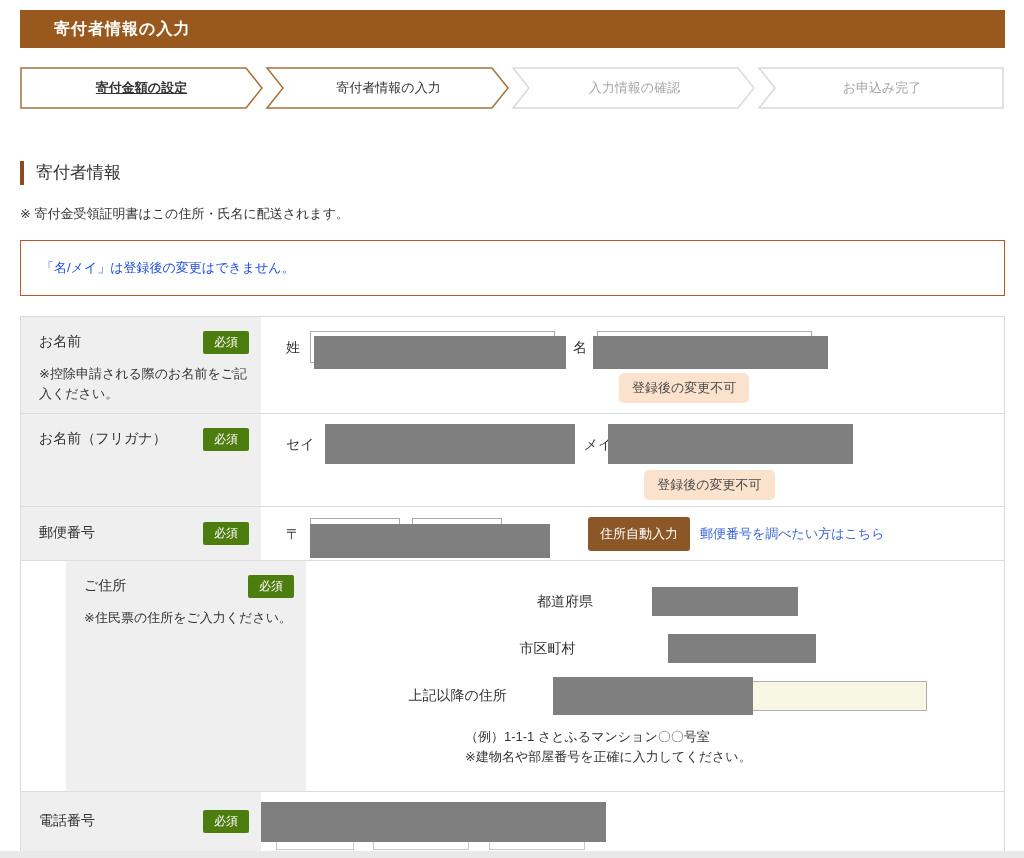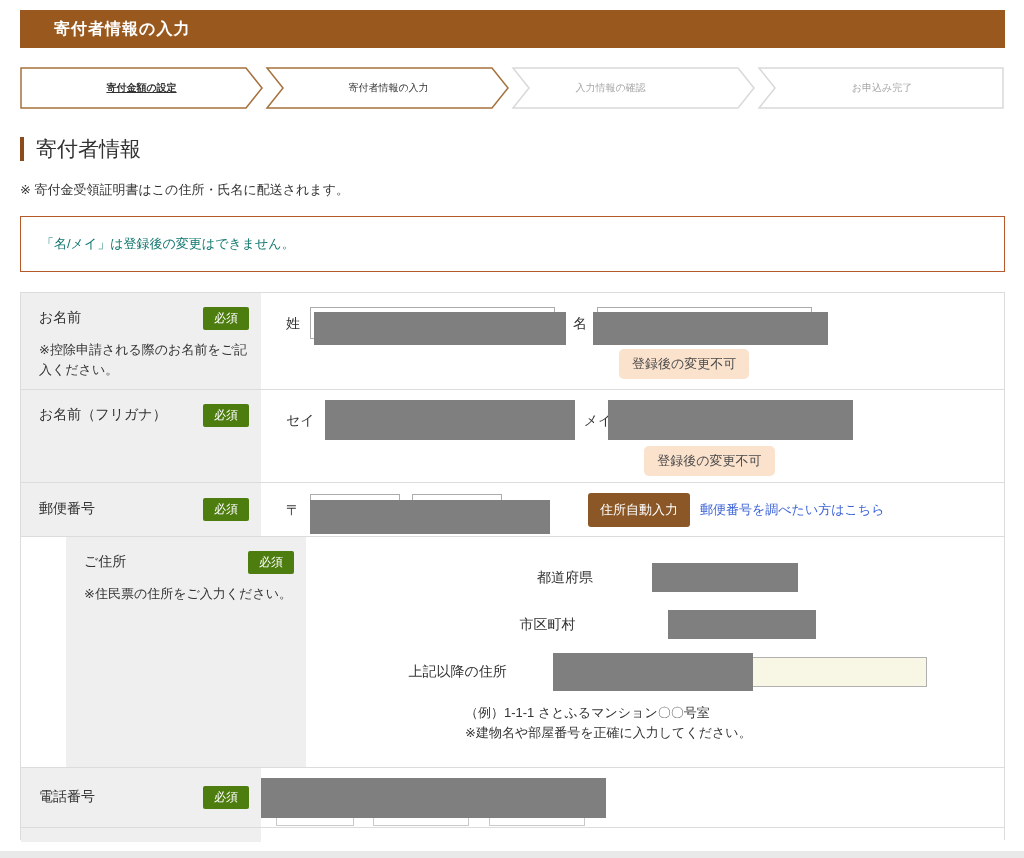--- a/index.html
+++ b/index.html
@@ -17,35 +17,35 @@
     height:38px; background:#99591E; color:#fff;
     font-size:16px; font-weight:bold; line-height:38px;
     padding-left:34px; letter-spacing:1px;
   }
 
   
   .steps { position:relative; height:42px; margin-top:19px; }
   .steps svg { position:absolute; left:0; top:0; }
   .step-label {
     position:absolute; top:0; height:42px; line-height:42px;
-    text-align:center; font-size:10px; color:#333;
+    text-align:center; font-size:13px; color:#333;
   }
   .step-label.done { font-weight:bold; text-decoration:underline; cursor:pointer; }
   .step-label.future { color:#A6A6A6; }
 
   
   .sec-title {
-    margin-top:28px; font-size:21px; line-height:24px;
+    margin-top:52px; font-size:17px; line-height:24px;
     border-left:4px solid #8D4B1B; padding-left:12px; color:#333;
   }
   .note { margin-top:20px; font-size:13px; color:#333; }
   .warn {
     margin-top:17px; height:56px; border:1px solid #B5582A;
     display:flex; align-items:center; padding-left:20px;
-    color:#0f766e; font-size:13px;
+    color:#1d4ed8; font-size:13px;
   }
 
   
   .tbl { margin-top:20px; border:1px solid #DCDCDC; border-bottom:none; }
   .row { display:flex; border-bottom:1px solid #DCDCDC; }
   .cell-l {
     width:240px; background:#EFEFEF; padding:14px 12px 0 18px; flex:none;
   }
   .cell-r { flex:1; position:relative; padding:14px 0 0 25px; }
   .lbl-line { display:flex; justify-content:space-between; align-items:flex-start; }
@@ -134,21 +134,21 @@
 
     <div class="steps">
       <svg width="985" height="42" viewBox="0 0 985 42">
         <polygon points="1,1 226,1 242,21 226,41 1,41" fill="#FFFFFF" stroke="#A5713D" stroke-width="1.5"></polygon>
         <polygon points="247,1 472,1 488,21 472,41 247,41 263,21" fill="#FFFFFF" stroke="#A5713D" stroke-width="1.5"></polygon>
         <polygon points="493,1 718,1 734,21 718,41 493,41 509,21" fill="#FFFFFF" stroke="#D9D9D9" stroke-width="1.5"></polygon>
         <polygon points="739,1 983,1 983,41 739,41 755,21" fill="#FFFFFF" stroke="#D9D9D9" stroke-width="1.5"></polygon>
       </svg>
       <div class="step-label done" style="left:0;width:243px">寄付金額の設定</div>
       <div class="step-label" style="left:247px;width:243px">寄付者情報の入力</div>
-      <div class="step-label future" style="left:469px;width:243px">入力情報の確認</div>
+      <div class="step-label future" style="left:493px;width:243px">入力情報の確認</div>
       <div class="step-label future" style="left:739px;width:246px">お申込み完了</div>
     </div>
 
     <div class="sec-title">寄付者情報</div>
 
     <div class="note">※ 寄付金受領証明書はこの住所・氏名に配送されます。</div>
 
     <div class="warn">
       <span>「名/メイ」は登録後の変更はできません。</span>
     </div>

